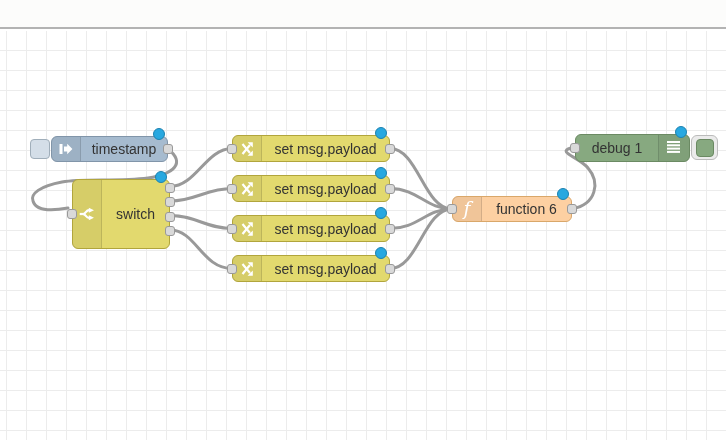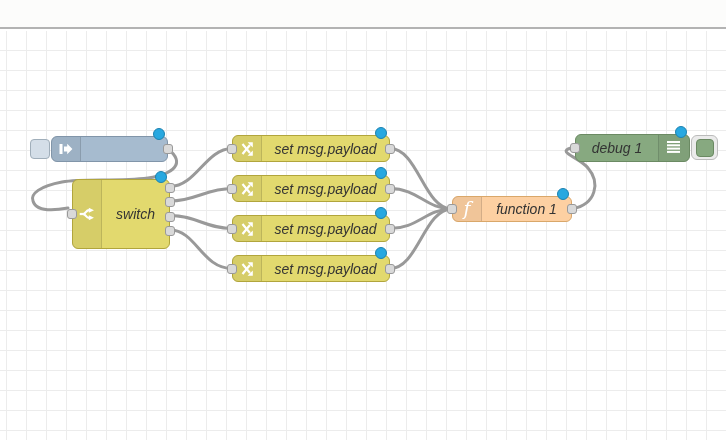--- a/index.html
+++ b/index.html
@@ -34,39 +34,39 @@
     border-radius:4px 0 0 4px;
   }
   .node .icon-region.right{
     border-right:none;border-left:1px solid rgba(0,0,0,0.12);
     border-radius:0 4px 4px 0;
   }
   .node .label{
     flex:1;display:flex;align-items:center;justify-content:center;
     font-size:14px;color:#333;white-space:nowrap;padding:0 6px;
   }
-  .label.italic{font-style:italic;}
+  .label.italic{}
 
   .port{
     position:absolute;width:10px;height:10px;border-radius:3px;
     background:#d9d9d9;border:1px solid #999;box-sizing:border-box;
   }
   .port.in{left:-6px;top:50%;margin-top:-5px;}
   .port.out{right:-6px;top:50%;margin-top:-5px;}
   .port.sw{right:-6px;}
 
   .dot{
     position:absolute;width:10px;height:10px;border-radius:50%;
     background:#28a8e0;border:1.5px solid #1d82b0;box-sizing:content-box;
     top:-9px;right:2px;
   }
 
   
   .inject{background:#a6bbcf;border-color:#8195a9;}
-  .yellow{background:#e2d96e;border-color:#b1a53c;font-style:italic;}
+  .yellow{background:#e2d96e;border-color:#b1a53c;}
   .function{background:#fdd0a2;border-color:#d9a76a;}
   .debug{background:#87a980;border-color:#6b8a63;}
 
   .inject-btn{
     position:absolute;left:-22px;top:2px;width:20px;height:20px;
     background:#d4dee8;border:1.5px solid #a0aeba;border-radius:4px;
     box-sizing:border-box;padding:0;cursor:pointer;
   }
   .debug-btn{
     position:absolute;right:-29px;top:0px;width:27px;height:25px;
@@ -104,20 +104,21 @@
   </svg>
 
   <div class="node inject" style="left:51px;top:136px;width:117px;height:26px;">
     <button class="inject-btn"></button>
     <div class="icon-region">
       <svg width="16" height="16" viewBox="0 0 16 16">
         <rect x="1.5" y="3" width="3" height="10" fill="#fff"></rect>
         <path d="M6 5.5 h3.2 V2.8 L14.4 8 L9.2 13.2 V10.5 H6 Z" fill="#fff"></path>
       </svg>
     </div>
+    <span class="label">timestamp</span>
     <span class="port out"></span>
     <span class="dot"></span>
   </div>
 
   <div class="node yellow" style="left:72px;top:179px;width:98px;height:70px;">
     <div class="icon-region">
       <svg width="18" height="18" viewBox="0 0 16 16">
         <g stroke="#fff" stroke-width="2" fill="none">
           <path d="M1.5 8 H4.5"></path>
           <path d="M4.5 8 C7 8 7 4.6 9.8 4.6"></path>
@@ -201,21 +202,21 @@
     <span class="label">set msg.payload</span>
     <span class="port in"></span>
     <span class="port out"></span>
     <span class="dot"></span>
   </div>
 
   <div class="node function" style="left:452px;top:196px;width:120px;height:26px;">
     <div class="icon-region">
       <span class="ficon">f</span>
     </div>
-    <span class="label italic">function 1</span>
+    <span class="label italic">function 6</span>
     <span class="port in"></span>
     <span class="port out"></span>
     <span class="dot"></span>
   </div>
 
   <div class="node debug" style="left:575px;top:134px;width:115px;height:28px;">
     <span class="label italic">debug 1</span>
     <div class="icon-region right" style="flex:0 0 30px;width:30px;">
       <svg width="16" height="16" viewBox="0 0 16 16">
         <rect x="1" y="1" width="13" height="2" fill="#fff"></rect>

